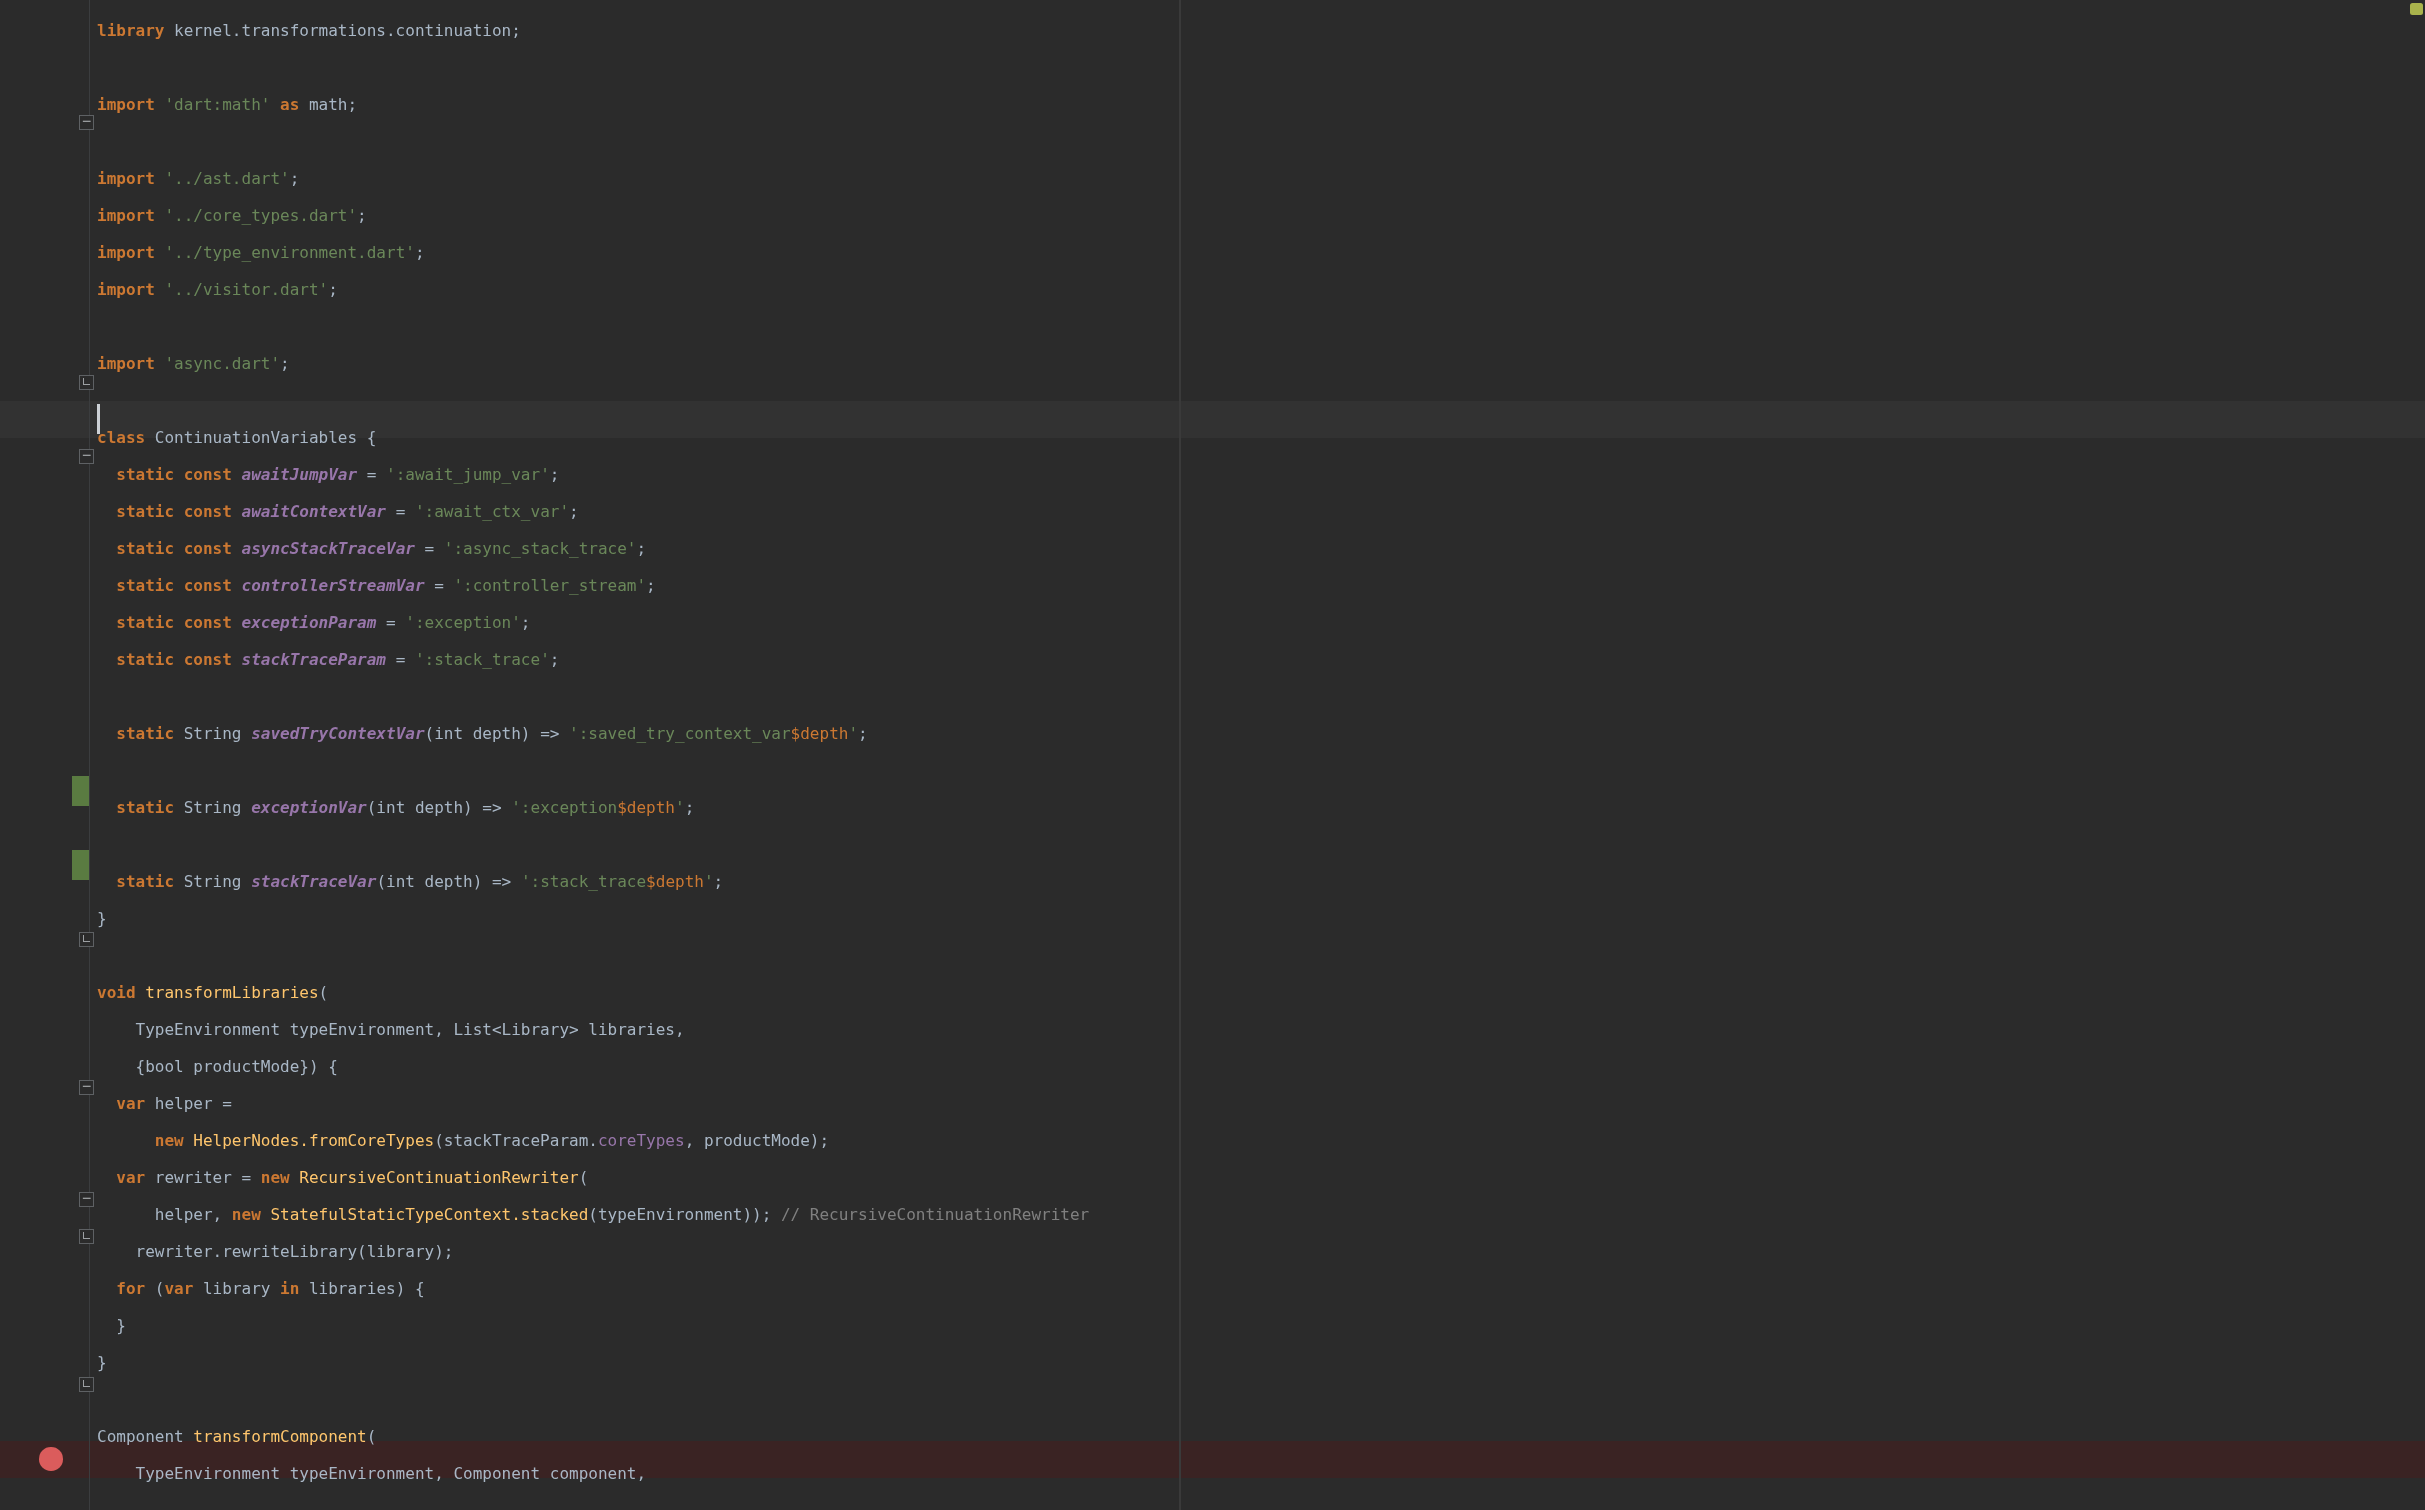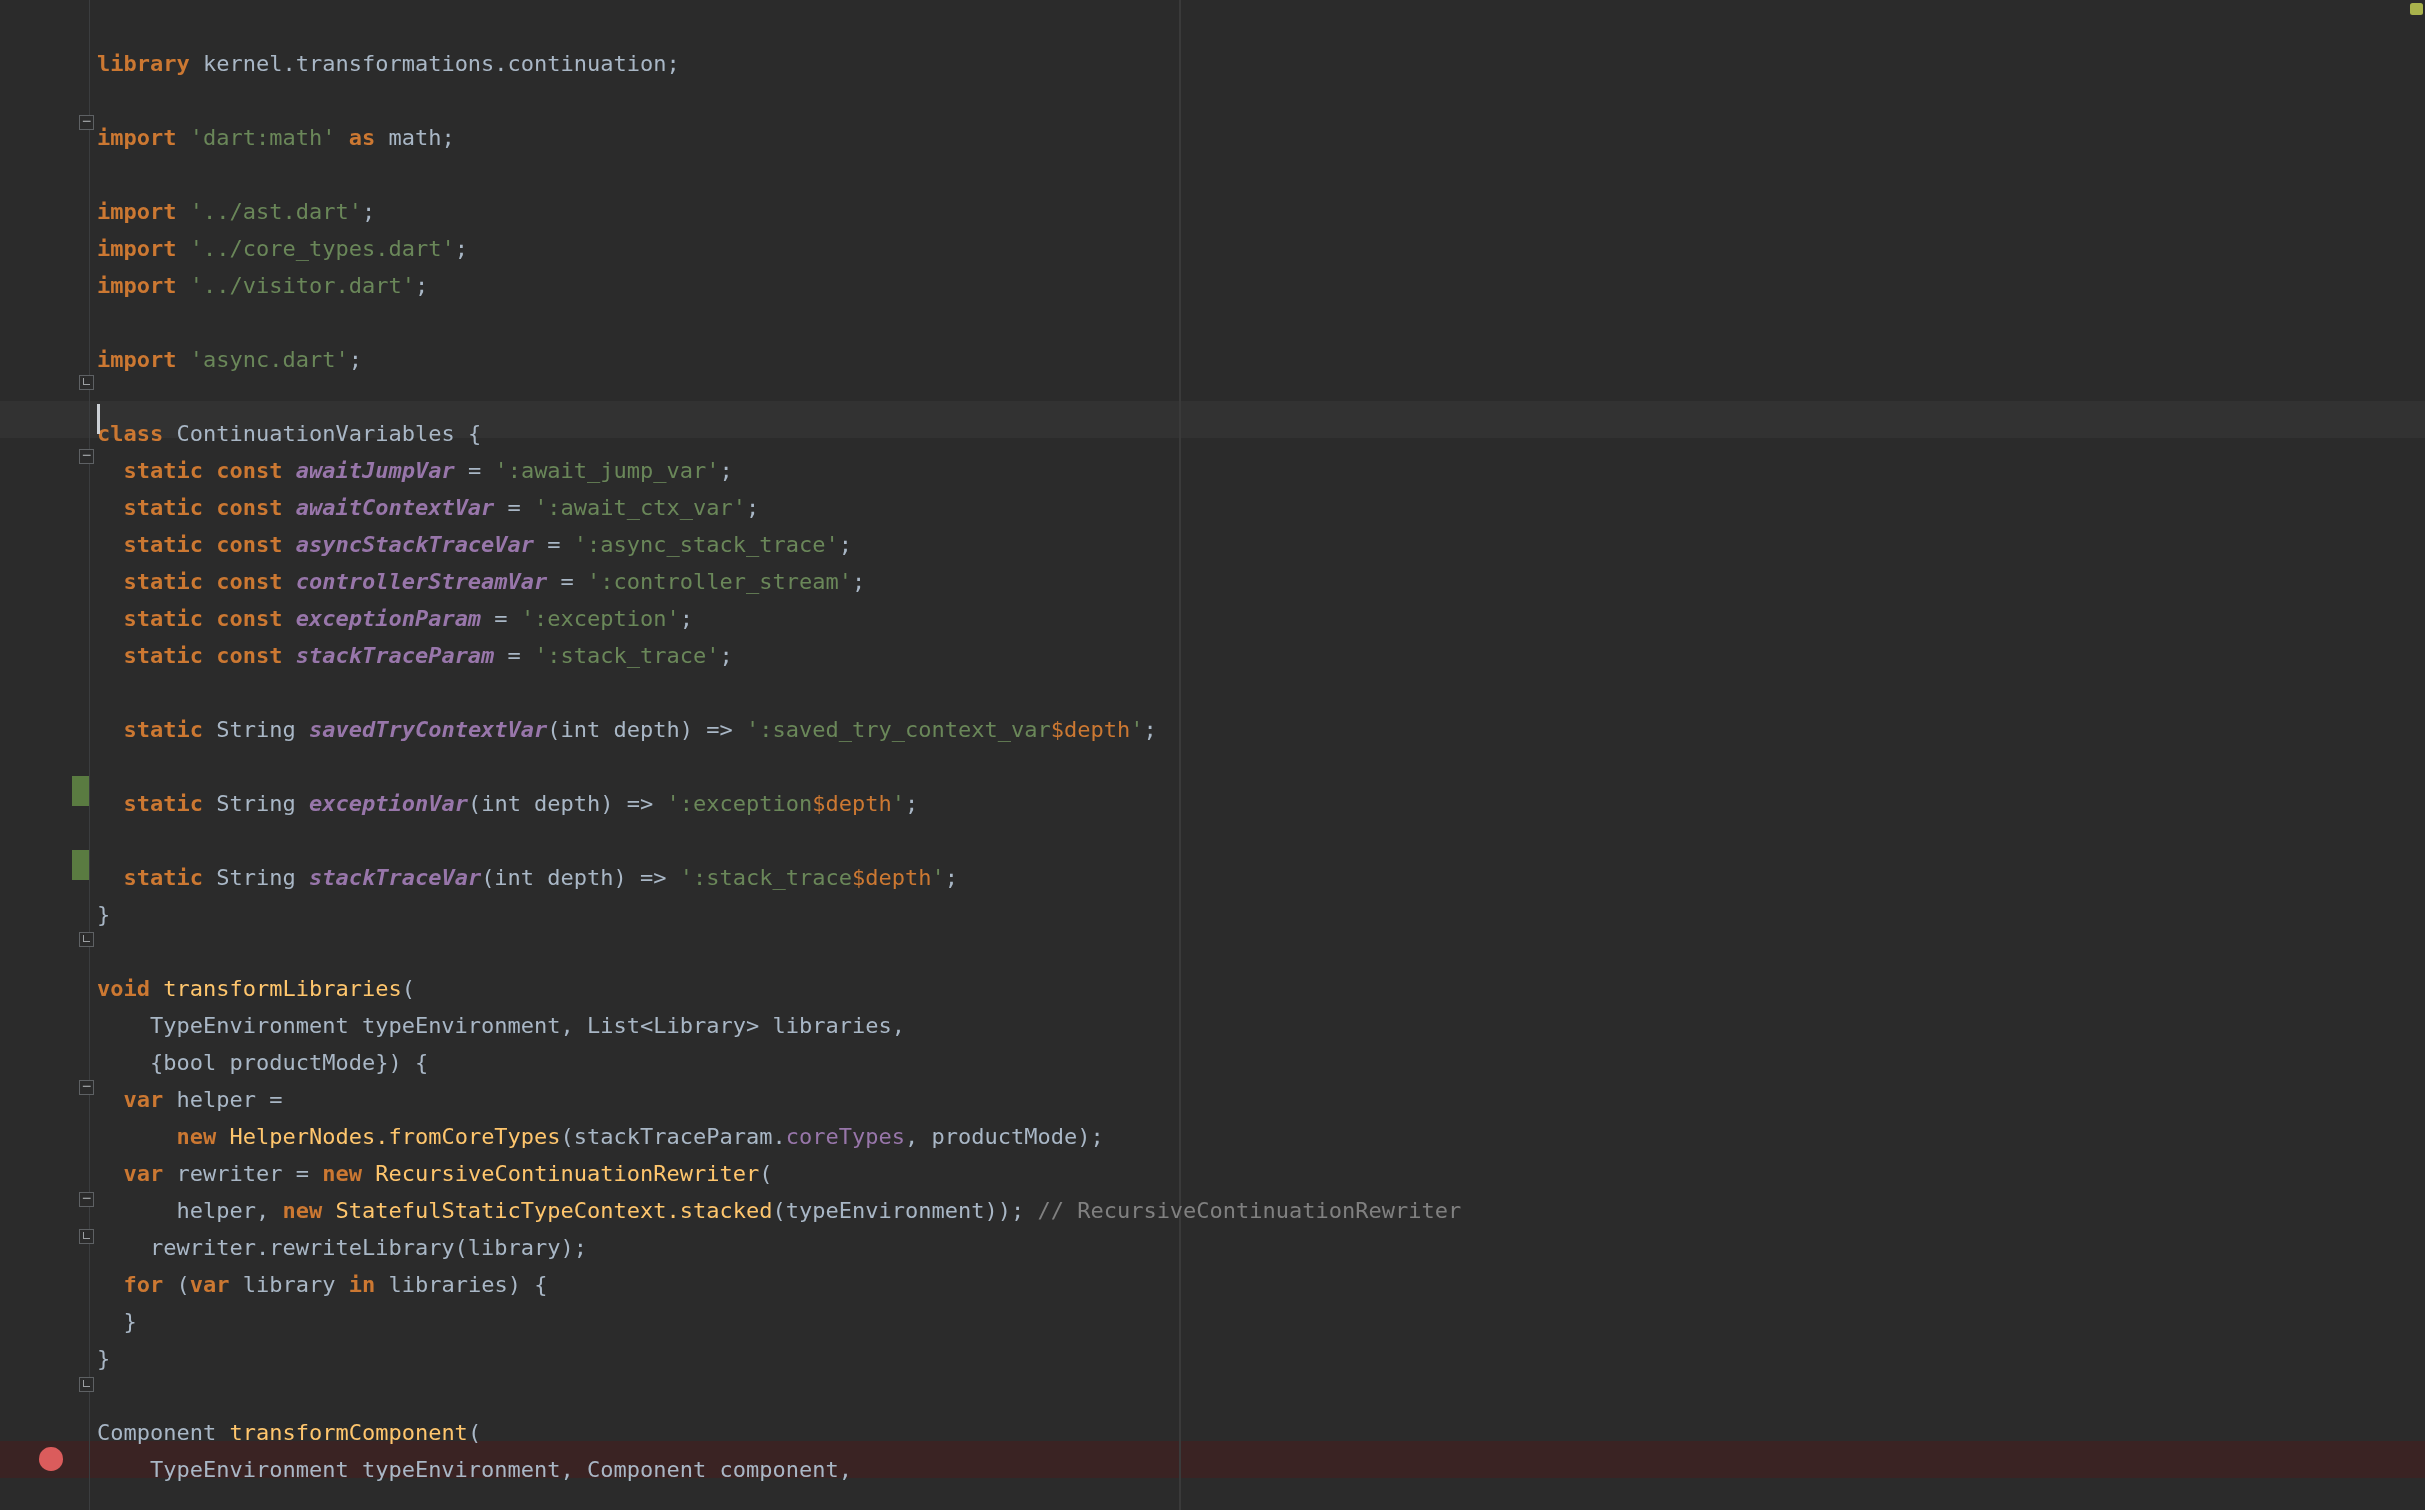--- a/index.html
+++ b/index.html
@@ -79,23 +79,23 @@
     left: 39px;
     width: 23.6px;
     height: 23.6px;
     border-radius: 50%;
     background: var(--breakpoint, #DB5C5C);
     z-index: 4;
   }
   #code-lines {
     position: absolute;
     left: 97px;
-    top: 45px;
+    top: 12px;
     z-index: 5;
-    font-size: 22px;
+    font-size: 16px;
     color: var(--tok-default, #A9B7C6);
   }
   .code-line {
     height: 37px;
     line-height: 37px;
     white-space: pre;
   }
   .tok-d { color: var(--tok-default, #A9B7C6); }
   .tok-k { color: var(--tok-keyword, #CC7832); font-weight: bold; }
   .tok-s { color: var(--tok-string, #6A8759); }
@@ -143,20 +143,21 @@
       <div class="vcs-marker" style="top: 850px;"></div>
       <div class="breakpoint-dot" style="top: 1447px;"></div>
     </div>
   <div id="code-lines">
       <div class="code-line"><span class="tok-k">library </span><span class="tok-d">kernel.transformations.continuation;</span></div>
       <div class="code-line"></div>
       <div class="code-line"><span class="tok-k">import </span><span class="tok-s">'dart:math'</span><span class="tok-d"> </span><span class="tok-k">as</span><span class="tok-d"> math;</span></div>
       <div class="code-line"></div>
       <div class="code-line"><span class="tok-k">import </span><span class="tok-s">'../ast.dart'</span><span class="tok-d">;</span></div>
       <div class="code-line"><span class="tok-k">import </span><span class="tok-s">'../core_types.dart'</span><span class="tok-d">;</span></div>
+      <div class="code-line"><span class="tok-k">import </span><span class="tok-s">'../type_environment.dart'</span><span class="tok-d">;</span></div>
       <div class="code-line"><span class="tok-k">import </span><span class="tok-s">'../visitor.dart'</span><span class="tok-d">;</span></div>
       <div class="code-line"></div>
       <div class="code-line"><span class="tok-k">import </span><span class="tok-s">'async.dart'</span><span class="tok-d">;</span></div>
       <div class="code-line"></div>
       <div class="code-line"><span class="tok-k">class </span><span class="tok-d">ContinuationVariables {</span></div>
       <div class="code-line"><span class="tok-d">  </span><span class="tok-k">static const </span><span class="tok-p">awaitJumpVar</span><span class="tok-d"> = </span><span class="tok-s">':await_jump_var'</span><span class="tok-d">;</span></div>
       <div class="code-line"><span class="tok-d">  </span><span class="tok-k">static const </span><span class="tok-p">awaitContextVar</span><span class="tok-d"> = </span><span class="tok-s">':await_ctx_var'</span><span class="tok-d">;</span></div>
       <div class="code-line"><span class="tok-d">  </span><span class="tok-k">static const </span><span class="tok-p">asyncStackTraceVar</span><span class="tok-d"> = </span><span class="tok-s">':async_stack_trace'</span><span class="tok-d">;</span></div>
       <div class="code-line"><span class="tok-d">  </span><span class="tok-k">static const </span><span class="tok-p">controllerStreamVar</span><span class="tok-d"> = </span><span class="tok-s">':controller_stream'</span><span class="tok-d">;</span></div>
       <div class="code-line"><span class="tok-d">  </span><span class="tok-k">static const </span><span class="tok-p">exceptionParam</span><span class="tok-d"> = </span><span class="tok-s">':exception'</span><span class="tok-d">;</span></div>

